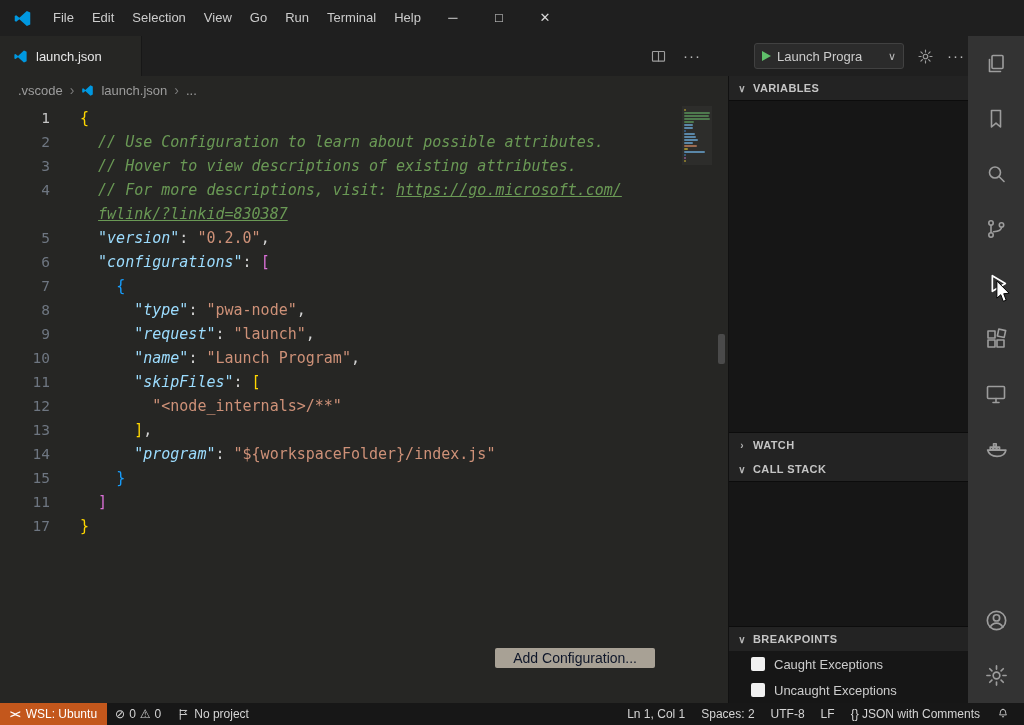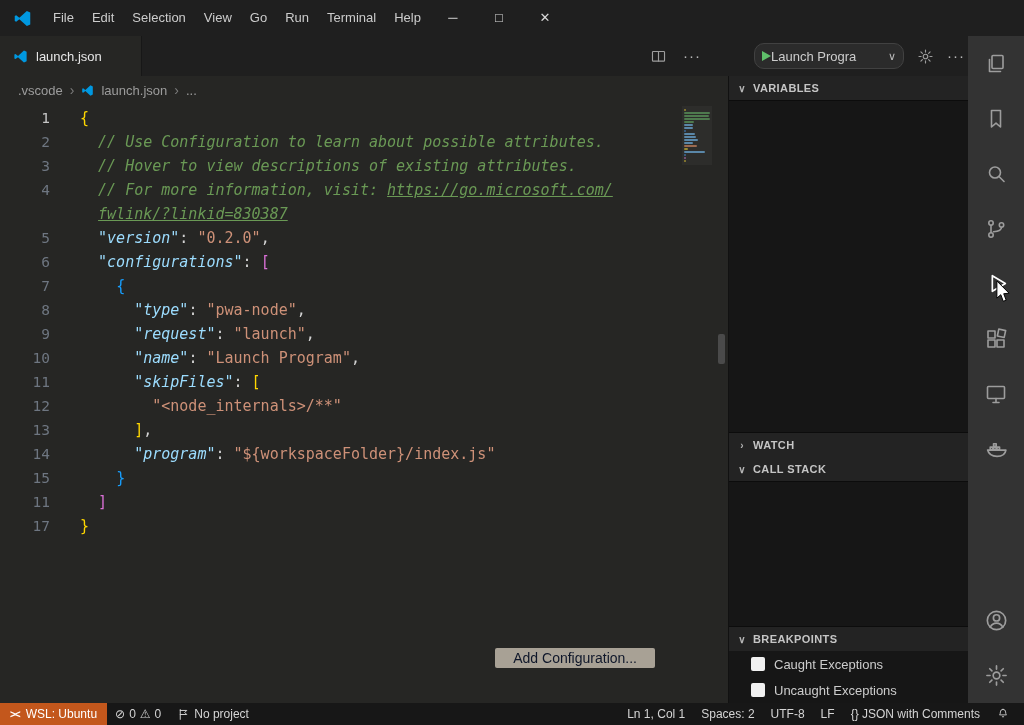--- a/index.html
+++ b/index.html
@@ -24,21 +24,21 @@
   .ab-item{height:55px;width:56px;display:flex;align-items:center;justify-content:center}
   .ab-item.active svg *{stroke:#ffffff}
   .ab-spacer{flex:1}
 
   
   .tabs-row{height:40px;background:#1f1f1f;position:relative;display:flex;flex-shrink:0}
   .tab{width:142px;height:40px;background:#262624;display:flex;align-items:center;gap:8px;padding-left:13px;font-size:13px;color:#e6e6e6;border-right:1px solid #171717}
   .editor-actions{position:absolute;left:650px;top:0;height:40px;display:flex;align-items:center;gap:16px;color:#b9b9b9}
   .ellipsis{font-size:15px;letter-spacing:1px;color:#b9b9b9;line-height:10px}
   .debug-toolbar{position:absolute;left:754px;top:0;height:40px;display:flex;align-items:center;gap:13px}
-  .run-dd{width:150px;height:26px;background:#2b2b2b;border:1px solid #414141;border-radius:10px;display:flex;align-items:center;padding:0 7px;font-size:13px;color:#cccccc}
+  .run-dd{width:150px;height:26px;background:#2b2b2b;border:1px solid #414141;border-radius:3px;display:flex;align-items:center;padding:0 7px;gap:6px;font-size:13px;color:#cccccc}
   .run-dd .dd-label{white-space:nowrap;overflow:hidden;flex:1}
   .play-tri{width:0;height:0;border-left:9px solid #5fbf6a;border-top:5.5px solid transparent;border-bottom:5.5px solid transparent}
   .chev-glyph{color:#bbbbbb;font-size:11px}
 
   
   .body-row{display:flex;height:627px}
   .editor-col{width:728px;display:flex;flex-direction:column;background:#262624;position:relative}
   .breadcrumb{height:28px;display:flex;align-items:center;font-size:13px;color:#9c9c9c;padding-left:18px;gap:7px;flex-shrink:0}
   .bc-sep{color:#7c7c7c;font-size:14px}
 
@@ -168,21 +168,21 @@
               <div class="crow">
                 <div class="ln">2</div>
                 <div class="code"><span class="tk-cmt">  // Use Configuration to learn about possible attributes.</span></div>
               </div>
               <div class="crow">
                 <div class="ln">3</div>
                 <div class="code"><span class="tk-cmt">  // Hover to view descriptions of existing attributes.</span></div>
               </div>
               <div class="crow">
                 <div class="ln">4</div>
-                <div class="code"><span class="tk-cmt">  // For more information, visit: </span><span class="tk-lnk">https://go.microsoft.com/</span></div>
+                <div class="code"><span class="tk-cmt">  // For more descriptions, visit: </span><span class="tk-lnk">https://go.microsoft.com/</span></div>
               </div>
               <div class="crow">
                 <div class="ln"></div>
                 <div class="code"><span class="tk-plain">  </span><span class="tk-lnk">fwlink/?linkid=830387</span></div>
               </div>
               <div class="crow">
                 <div class="ln">5</div>
                 <div class="code"><span class="tk-key">  "version"</span><span class="tk-plain">: </span><span class="tk-str">"0.2.0"</span><span class="tk-plain">,</span></div>
               </div>
               <div class="crow">

